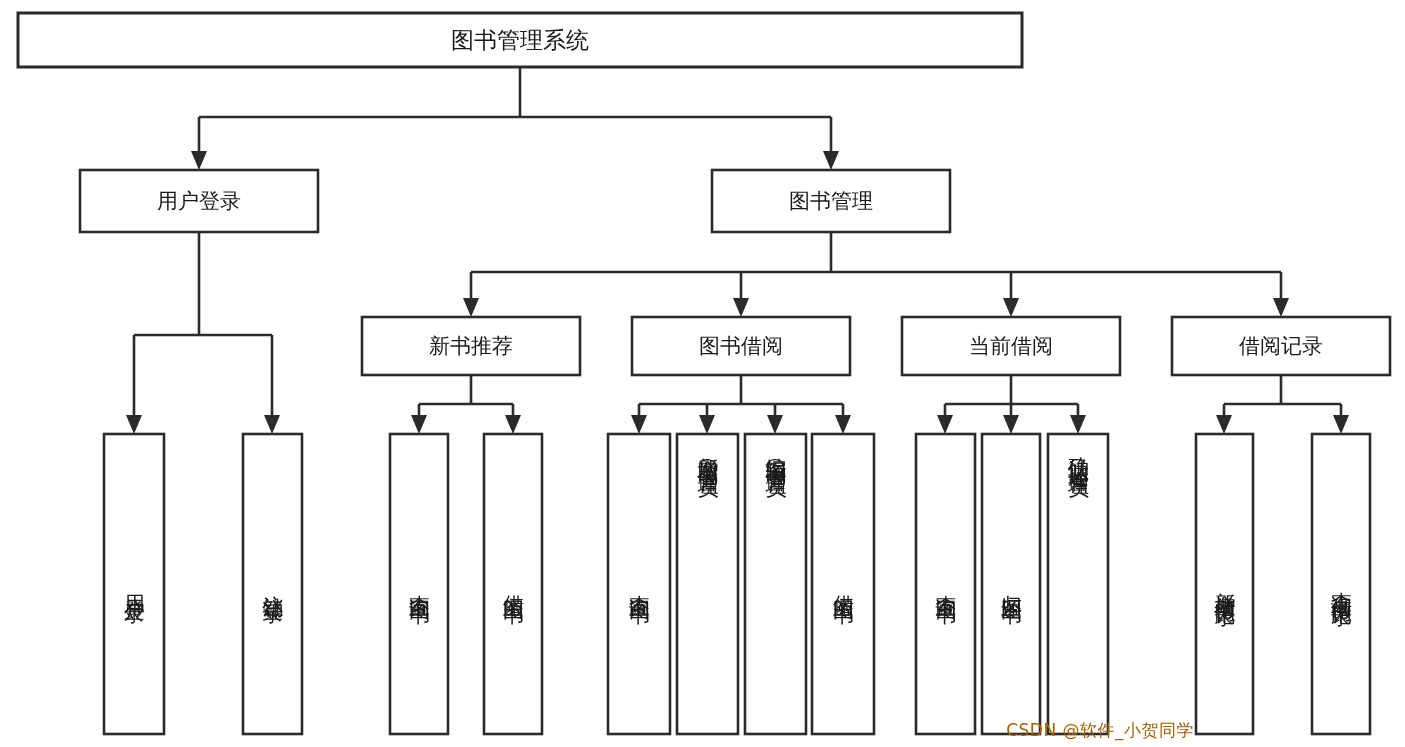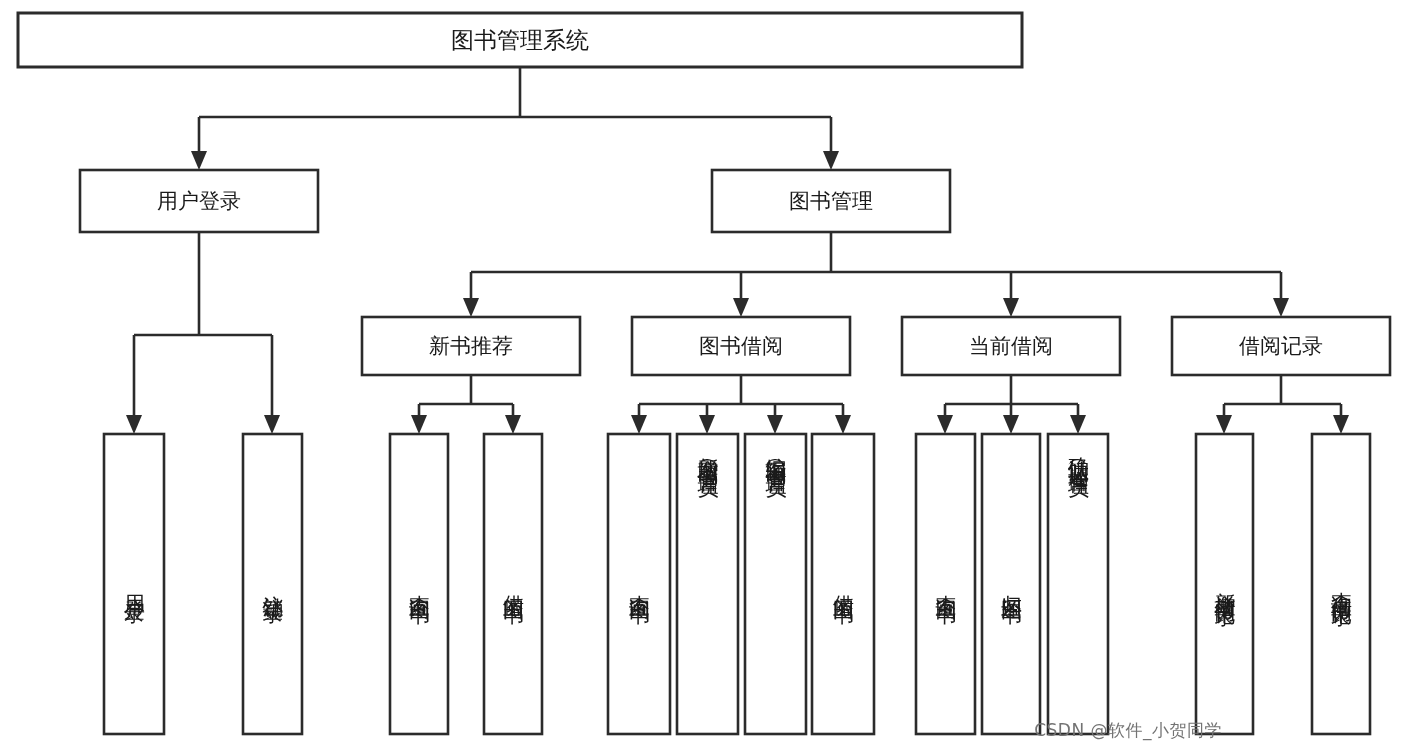--- a/index.html
+++ b/index.html
@@ -12,21 +12,20 @@
     width: 1405px;
     height: 747px;
     font-family: "DejaVu Sans", "Liberation Sans", sans-serif;
     overflow: hidden;
     position: relative;
   }
   #diagram-root {
     position: relative;
     width: 1202px;
     height: 747px;
-    padding-left: 28px;
   }
   svg#diagram-svg {
     position: absolute;
     top: 0;
     left: 0;
     width: 1405px;
     height: 747px;
     display: block;
   }
   .node-box {
@@ -74,21 +73,21 @@
   }
   .leaf-label.top-aligned {
     justify-content: flex-start;
   }
   .watermark {
     position: absolute;
     right: 8px;
     bottom: 5px;
     font-family: "DejaVu Sans", "Liberation Sans", sans-serif;
     font-size: 17px;
-    color: #737373;
+    color: #a16207;
     letter-spacing: 0.5px;
     white-space: nowrap;
   }
 </style>
 </head>
 <body>
 
 <div id="diagram-root">
 
   <svg id="diagram-svg" viewBox="0 0 1405 747">

